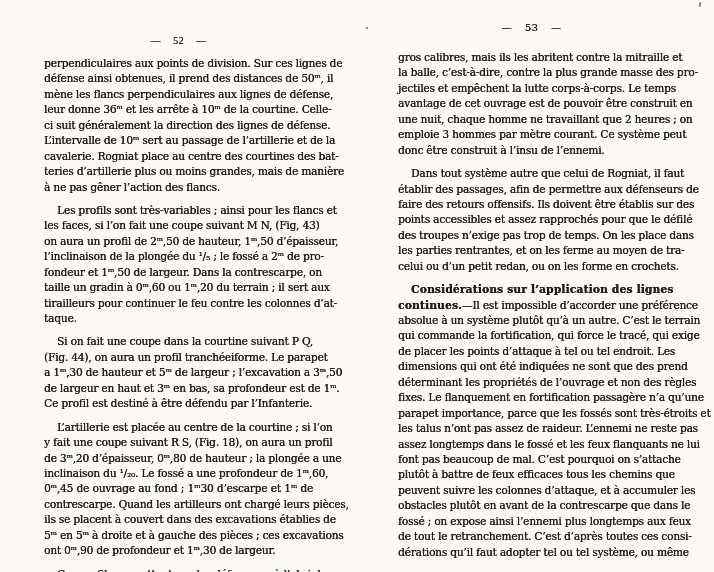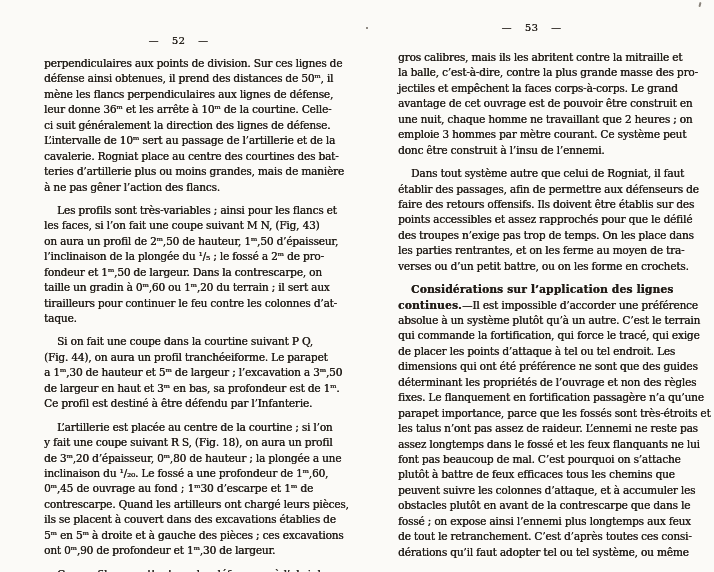--- a/index.html
+++ b/index.html
@@ -15,21 +15,21 @@
   .pg-left{left:36px;top:34px;width:285px;}
   .pg-right{left:390px;top:21px;width:283px;}
   .hdr{
     text-align:center;
     font-size:10px;
     line-height:14px;
     word-spacing:9px;
     letter-spacing:.5px;
     text-shadow:.3px 0 0 currentColor;
   }
-  .pg-left .hdr{margin-bottom:8px;}
+  .pg-left .hdr{margin-bottom:8px;font-family:Liberation Serif, serif;}
   .pg-right .hdr{margin-bottom:15px;}
   .para{margin:8px;}
   .ln{
     font-size:10.6px;
     line-height:15.45px;
     height:15.45px;
     letter-spacing:-.2px;
     white-space:nowrap;
     text-align:justify;
     text-align-last:justify;
@@ -98,44 +98,44 @@
     <div class="ln ind">Ces profils ne mettent pas les défenseurs à l’abri des</div>
   </div>
 </div>
 
 <div class="pg pg-right">
   <div class="hdr">— 53 —</div>
 
   <div class="para">
     <div class="ln">gros calibres, mais ils les abritent contre la mitraille et</div>
     <div class="ln">la balle, c’est-à-dire, contre la plus grande masse des pro-</div>
-    <div class="ln">jectiles et empêchent la faces corps-à-corps. Le grand</div>
+    <div class="ln">jectiles et empêchent la lutte corps-à-corps. Le temps</div>
     <div class="ln">avantage de cet ouvrage est de pouvoir être construit en</div>
     <div class="ln">une nuit, chaque homme ne travaillant que 2 heures ; on</div>
     <div class="ln">emploie 3 hommes par mètre courant. Ce système peut</div>
     <div class="ln end">donc être construit à l’insu de l’ennemi.</div>
   </div>
 
   <div class="para">
     <div class="ln ind">Dans tout système autre que celui de Rogniat, il faut</div>
     <div class="ln">établir des passages, afin de permettre aux défenseurs de</div>
     <div class="ln">faire des retours offensifs. Ils doivent être établis sur des</div>
     <div class="ln">points accessibles et assez rapprochés pour que le défilé</div>
     <div class="ln">des troupes n’exige pas trop de temps. On les place dans</div>
     <div class="ln">les parties rentrantes, et on les ferme au moyen de tra-</div>
-    <div class="ln end">verses ou d’un petit battre, ou on les forme en crochets.</div>
+    <div class="ln end">celui ou d’un petit redan, ou on les forme en crochets.</div>
   </div>
 
   <div class="para">
     <div class="ln ind b">Considérations sur l’application des lignes</div>
     <div class="ln"><span class="b">continues.</span><span>—Il est impossible d’accorder une préférence</span></div>
     <div class="ln">absolue à un système plutôt qu’à un autre. C’est le terrain</div>
     <div class="ln">qui commande la fortification, qui force le tracé, qui exige</div>
     <div class="ln">de placer les points d’attaque à tel ou tel endroit. Les</div>
-    <div class="ln">dimensions qui ont été préférence ne sont que des guides</div>
+    <div class="ln">dimensions qui ont été indiquées ne sont que des prend</div>
     <div class="ln">déterminant les propriétés de l’ouvrage et non des règles</div>
     <div class="ln">fixes. Le flanquement en fortification passagère n’a qu’une</div>
     <div class="ln">parapet importance, parce que les fossés sont très-étroits et</div>
     <div class="ln">les talus n’ont pas assez de raideur. L’ennemi ne reste pas</div>
     <div class="ln">assez longtemps dans le fossé et les feux flanquants ne lui</div>
     <div class="ln">font pas beaucoup de mal. C’est pourquoi on s’attache</div>
     <div class="ln">plutôt à battre de feux efficaces tous les chemins que</div>
     <div class="ln">peuvent suivre les colonnes d’attaque, et à accumuler les</div>
     <div class="ln">obstacles plutôt en avant de la contrescarpe que dans le</div>
     <div class="ln">fossé ; on expose ainsi l’ennemi plus longtemps aux feux</div>

